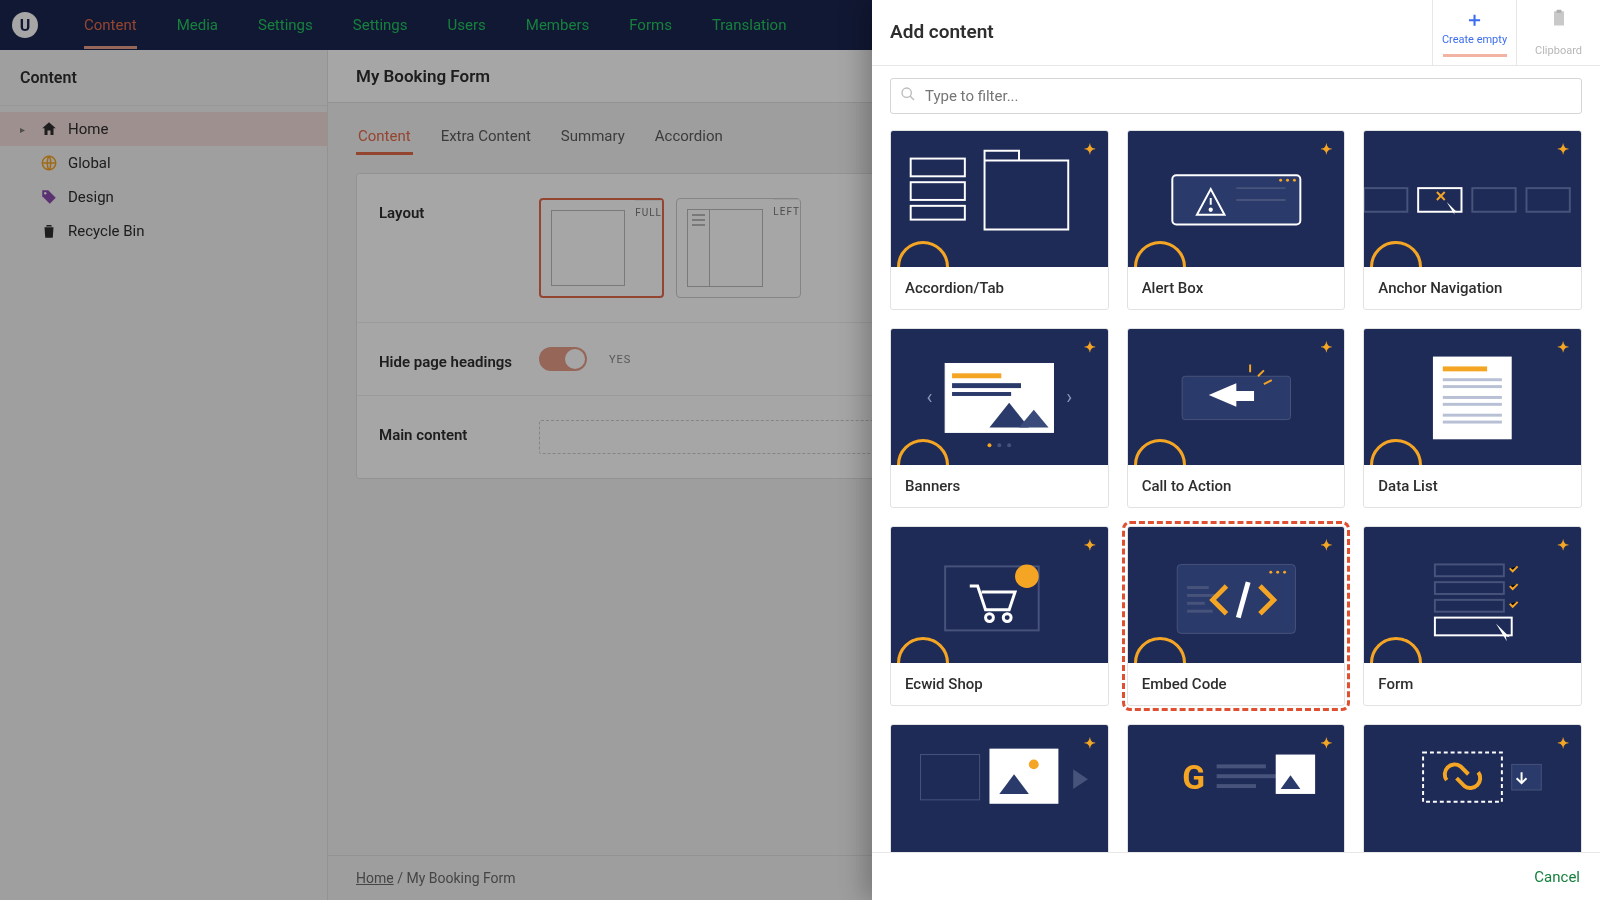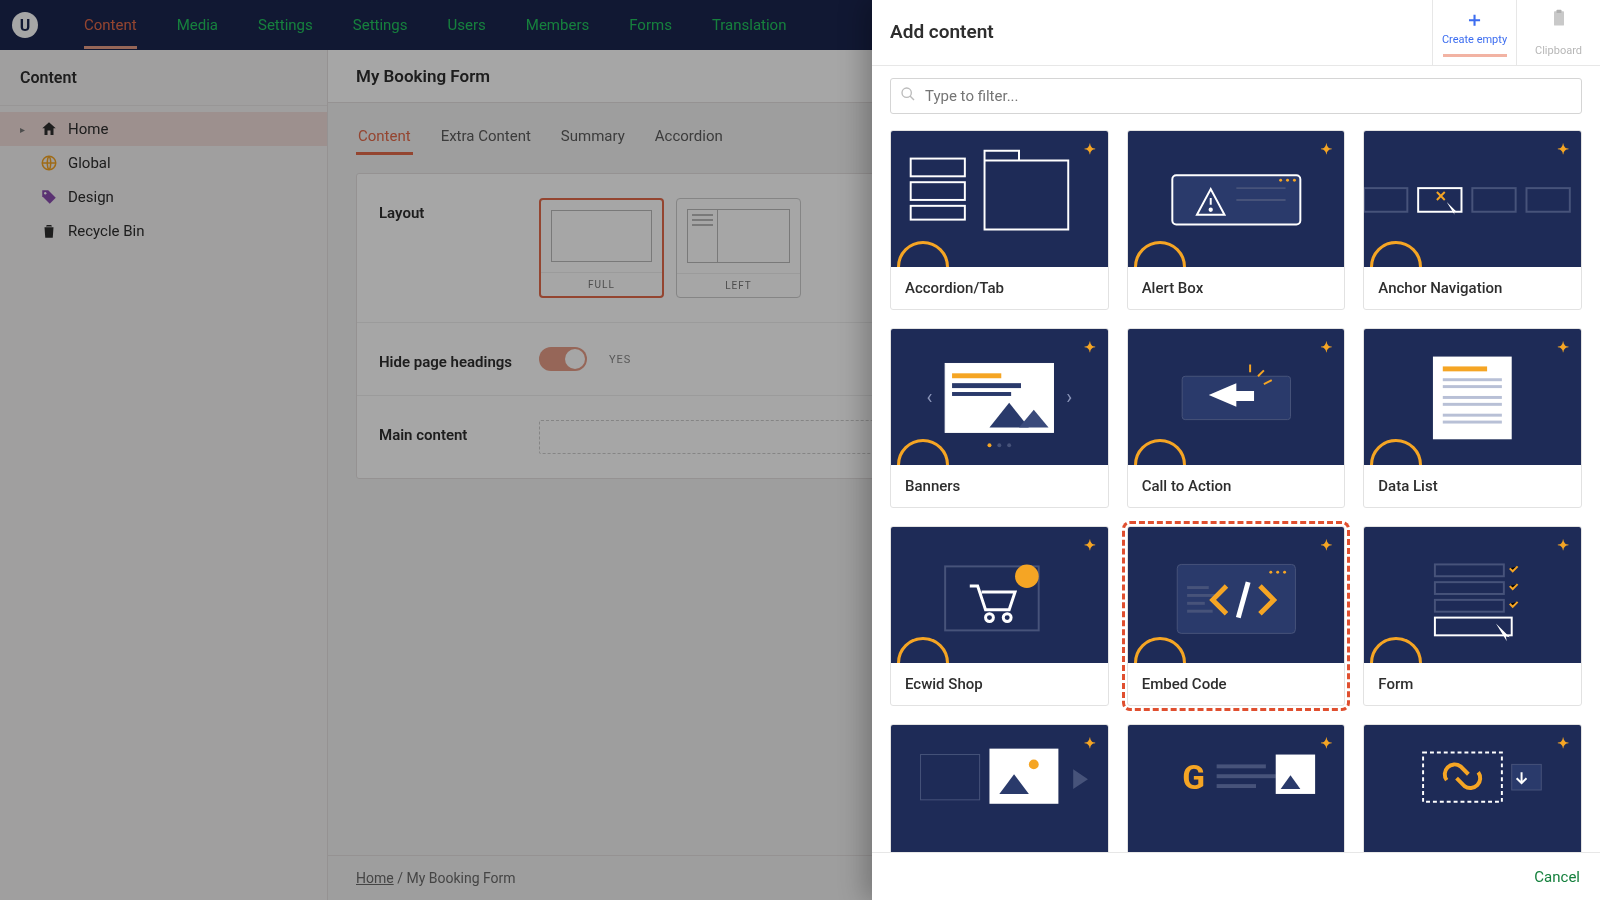--- a/index.html
+++ b/index.html
@@ -33,21 +33,21 @@
 .tab { padding: 10px 2px; color: #5c5c5c; font-size: 15px; position: relative; cursor: pointer; }
 .tab.active { color: #e46a4a; }
 .tab.active::after { content:""; position:absolute; bottom:0; left:0; right:0; height:3px; background:#e46a4a; }
 
 .panel { margin: 18px 28px; background: #fff; border: 1px solid #e5e1e1; border-radius: 3px; padding: 0; }
 .panel-row { display:flex; align-items:flex-start; padding: 24px 22px; border-bottom: 1px solid #eee; }
 .panel-row:last-child { border-bottom:none; }
 .panel-label { width: 160px; font-size:15px; font-weight:600; color:#2e2e2e; padding-top:6px; }
 .panel-control { flex:1; display:flex; align-items:center; gap:12px; }
 
-.layout-opt { width:125px; height:100px; border:1px solid #ccc; border-radius:4px; background:#fff; position:relative; display:flex; flex-direction:column; cursor:pointer; }
+.layout-opt { width:125px; height:100px; border:1px solid #ccc; border-radius:4px; background:#fff; position:relative; display:flex; flex-direction:row; cursor:pointer; }
 .layout-opt.selected { border:2px solid #e46a4a; }
 .layout-opt .lo-body { flex:1; margin:10px; border:1px solid #bbb; }
 .layout-opt .lo-footer { text-align:center; font-size:10px; letter-spacing:1px; color:#777; padding:6px 0; border-top:1px solid #eee; }
 
 .toggle { width:48px; height:24px; border-radius:12px; background:#e79d87; position:relative; cursor:pointer; }
 .toggle .knob { position:absolute; right:2px; top:2px; width:20px; height:20px; background:#fff; border-radius:50%; }
 .toggle-label { font-size:11px; letter-spacing:1px; color:#888; margin-left:10px; }
 
 .main-content-drop { flex:1; height:34px; border:1px dashed #ccc; border-radius:2px; }
 

